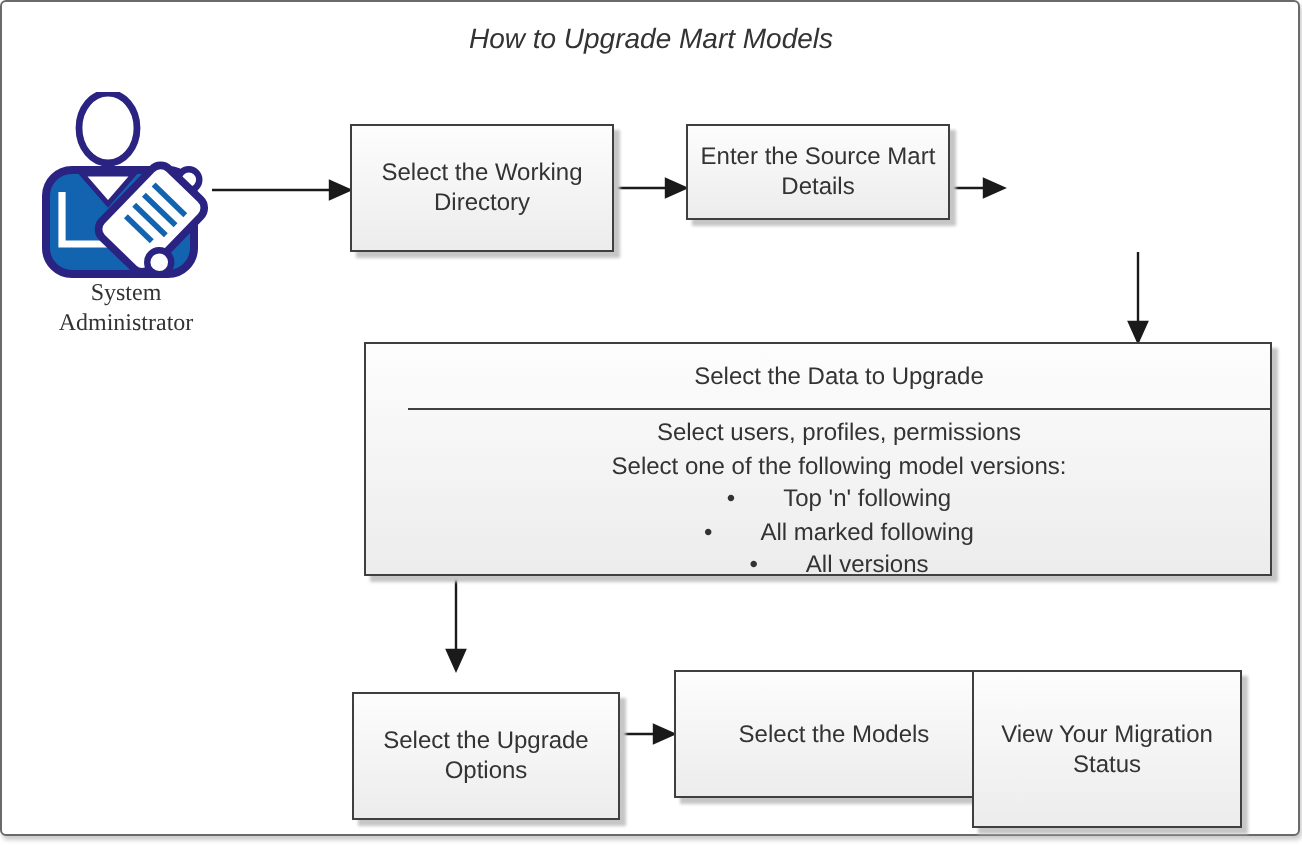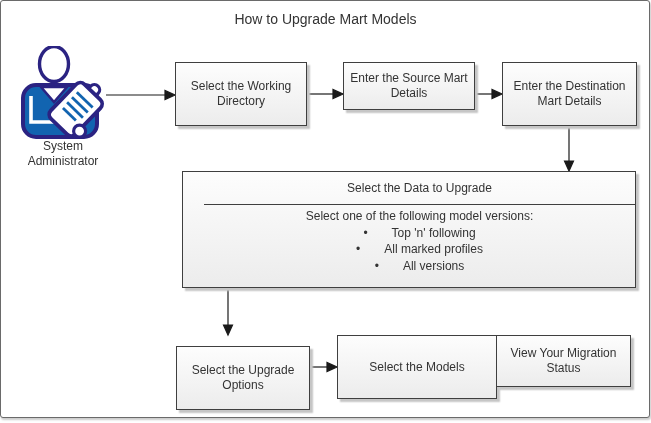--- a/index.html
+++ b/index.html
@@ -1,34 +1,34 @@
 <!DOCTYPE html>
 <html style="--text: #333333; --box-border: #3f3f3f; --box-fill-top: #fdfdfd; --box-fill-bottom: #ececec; --shadow: #c6c6c6; --frame-border: #6a6a6a; --arrow: #1a1a1a; --icon-navy: #2b2382; --icon-blue: #1264b0;"><head>
 <meta charset="utf-8">
 <style>
   html,body{margin:0;padding:0;background:#ffffff;}
   body{font-family:"Liberation Sans", sans-serif; color:var(--text,#333);}
   .stage{position:relative;width:651px;height:423px;background:#fff;overflow:hidden;}
   .frame{position:absolute;left:0;top:0;width:648px;height:416px;border:1px solid var(--frame-border,#6a6a6a);
          border-radius:3px;box-shadow:1px 2px 2px rgba(160,160,160,.55);background:#fff;}
-  .title{position:absolute;left:0;top:11px;width:651px;text-align:center;font-size:14px;color:var(--text,#333);}
+  .title{position:absolute;left:0;top:11px;width:651px;text-align:center;font-size:14px;color:var(--text,#333);font-style:italic;}
   .pbox{position:absolute;border:1px solid var(--box-border,#3f3f3f);
         background:linear-gradient(to bottom,var(--box-fill-top,#fdfdfd),var(--box-fill-bottom,#ececec));
         box-shadow:3px 3px 1.5px var(--shadow,#c6c6c6);
         display:flex;align-items:center;justify-content:center;text-align:center;
         font-size:12px;line-height:15px;padding:0 5px;box-sizing:border-box;color:var(--text,#333);}
   .bigbox{position:absolute;left:182px;top:171px;width:454px;height:117px;border:1px solid var(--box-border,#3f3f3f);
         background:linear-gradient(to bottom,var(--box-fill-top,#fdfdfd),var(--box-fill-bottom,#ececec));
         box-shadow:3px 3px 1.5px var(--shadow,#c6c6c6);box-sizing:border-box;padding-left:21px;}
   .bigbox .hdr{height:32px;border-bottom:1px solid var(--box-border,#3f3f3f);display:flex;align-items:center;justify-content:center;
         font-size:12px;color:var(--text,#333);}
   .bigbox .content{padding-top:3px;font-size:12px;line-height:16.5px;text-align:center;color:var(--text,#333);}
   .bullet-line{display:flex;justify-content:center;line-height:16.5px;}
   .bullet-line .marker{margin-right:24px;}
-  .actor-label{position:absolute;left:17px;top:139px;width:92px;text-align:center;font-size:12px;line-height:15px;color:var(--text,#333);}
+  .actor-label{position:absolute;left:17px;top:139px;width:92px;text-align:center;font-size:12px;line-height:15px;color:var(--text,#333);font-family:Liberation Serif, serif;}
   .arrow-layer{position:absolute;left:0;top:0;}
   .nv-stroke{stroke:var(--icon-navy,#2b2382);}
   .bl-fill{fill:var(--icon-blue,#1264b0);}
   .bl-stroke{stroke:var(--icon-blue,#1264b0);}
 </style>
 </head>
 <body>
 
 <div class="stage">
   <div class="frame"></div>
@@ -86,45 +86,43 @@
     </g>
   </svg>
   <div class="actor-label">System Administrator</div>
 
   <div class="pbox" style="left:175px;top:62px;width:132px;height:64px">
     <span>Select the Working Directory</span>
   </div>
   <div class="pbox" style="left:343px;top:62px;width:132px;height:48px">
     <span>Enter the Source Mart Details</span>
   </div>
-  <div class="pbox" style="left:502px;top:62px;width:135px;height:64px">
-    <span>Enter the Destination Mart Details</span>
-  </div>
 
   <div class="bigbox">
     <div class="hdr">Select the Data to Upgrade</div>
     <div class="content">
+      <div>Select users, profiles, permissions</div>
       <div>Select one of the following model versions:</div>
       <div class="bullet-line">
         <span class="marker">•</span>
         <span>Top 'n' following</span>
       </div>
       <div class="bullet-line">
         <span class="marker">•</span>
-        <span>All marked profiles</span>
+        <span>All marked following</span>
       </div>
       <div class="bullet-line">
         <span class="marker">•</span>
         <span>All versions</span>
       </div>
     </div>
   </div>
 
   <div class="pbox" style="left:176px;top:346px;width:134px;height:64px">
     <span>Select the Upgrade Options</span>
   </div>
   <div class="pbox" style="left:337px;top:335px;width:160px;height:64px">
     <span>Select the Models</span>
   </div>
-  <div class="pbox" style="left:496px;top:335px;width:135px;height:52px">
+  <div class="pbox" style="left:486px;top:335px;width:135px;height:79px">
     <span>View Your Migration Status</span>
   </div>
 </div>
 
 </body></html>

